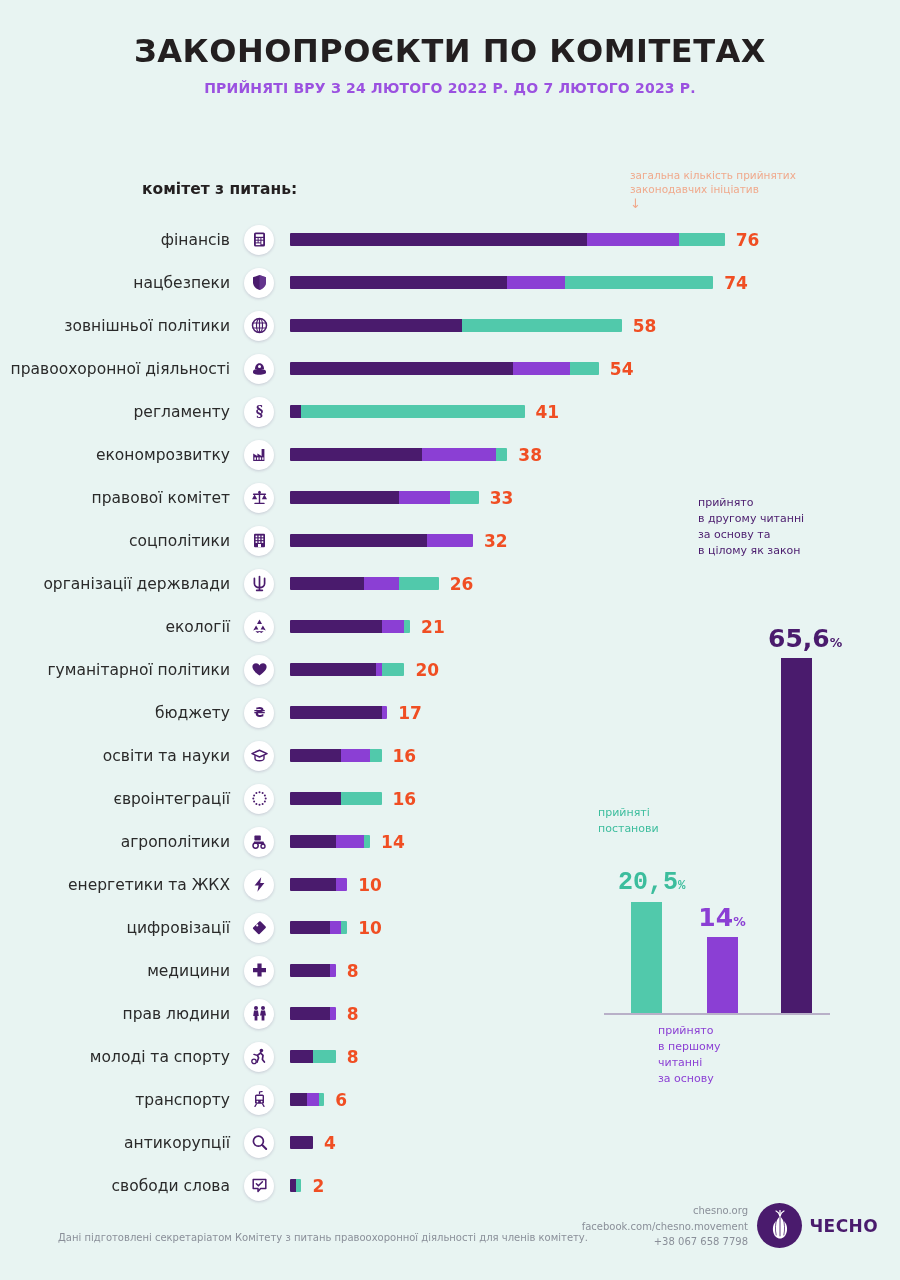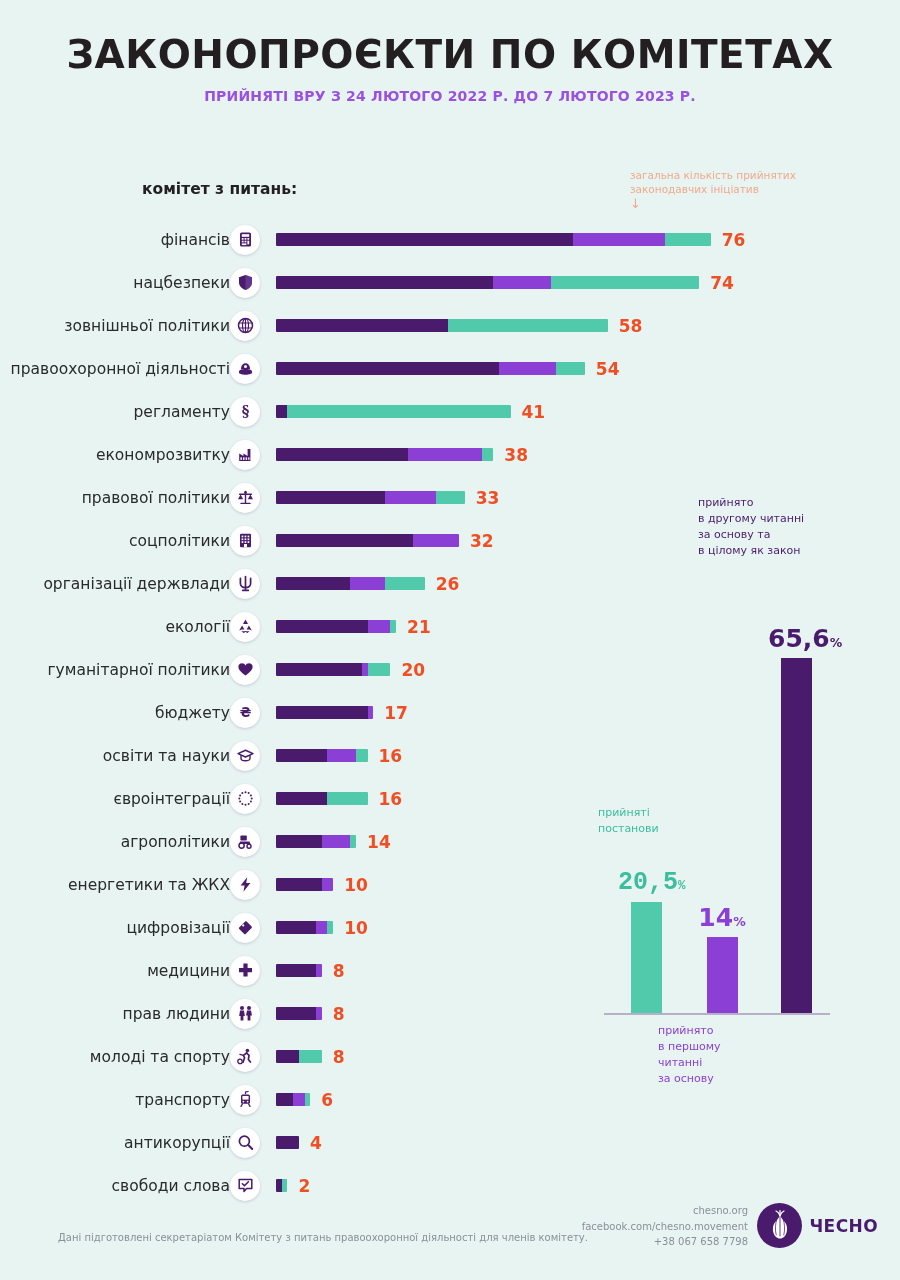--- a/index.html
+++ b/index.html
@@ -20,21 +20,21 @@
     width: 900px;
     height: 1280px;
   }
 
   
   .header {
     padding-top: 34px;
     text-align: center;
   }
   .title {
-    font-size: 39px;
+    font-size: 32px;
     font-weight: bold;
     letter-spacing: 0.5px;
     color: #231f20;
     margin: 0;
     line-height: 1.1;
   }
   .subtitle {
     font-size: 14px;
     font-weight: bold;
     color: #9b51e0;
@@ -78,20 +78,21 @@
   }
   .row {
     position: relative;
     height: 43px;
     display: flex;
     align-items: center;
   }
   .row-label {
     width: 230px;
     text-align: right;
+    padding-right: 14px;
     font-size: 15.5px;
     color: #2a2a2a;
     white-space: nowrap;
   }
   .row-icon {
     width: 30px;
     height: 30px;
     border-radius: 50%;
     background: #ffffff;
     box-shadow: 0 1px 3px rgba(80,60,110,0.22);
@@ -356,21 +357,21 @@
         <div class="bar-wrap">
           <div class="bar">
             <div class="seg s1" style="width: 131.56px;"></div>
             <div class="seg s2" style="width: 74.36px;"></div>
             <div class="seg s3" style="width: 11.44px;"></div>
           </div>
           <div class="bar-value">38</div>
         </div>
       </div>
       <div class="row">
-        <div class="row-label">правової політики</div>
+        <div class="row-label">правової комітет</div>
         <div class="row-icon">
           <svg viewBox="0 0 17 17">
             <path d="M8.5 2.4 V14.4 M4 14.4 H13" stroke="#4a1b6d" stroke-width="1.4" fill="none" stroke-linecap="round"></path>
             <path d="M2.6 5.2 H14.4" stroke="#4a1b6d" stroke-width="1.4" stroke-linecap="round"></path>
             <path d="M1 10.2 L3.6 5.4 L6.2 10.2 Z" fill="#4a1b6d"></path>
             <path d="M10.8 10.2 L13.4 5.4 L16 10.2 Z" fill="#4a1b6d"></path>
             <circle cx="8.5" cy="3.4" r="1.3" fill="#4a1b6d"></circle>
           </svg>
         </div>
         <div class="bar-wrap">

